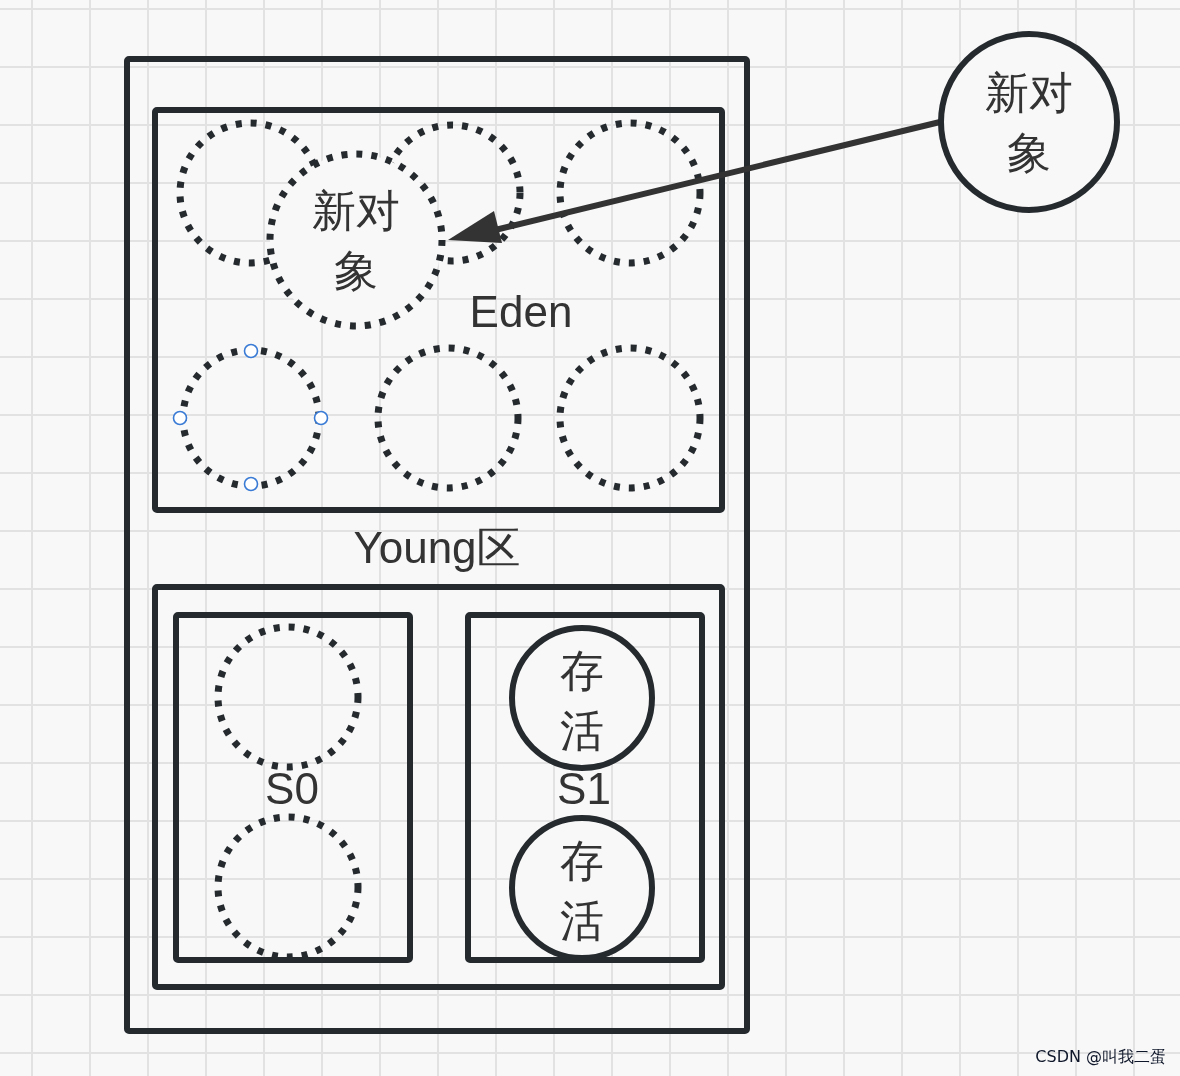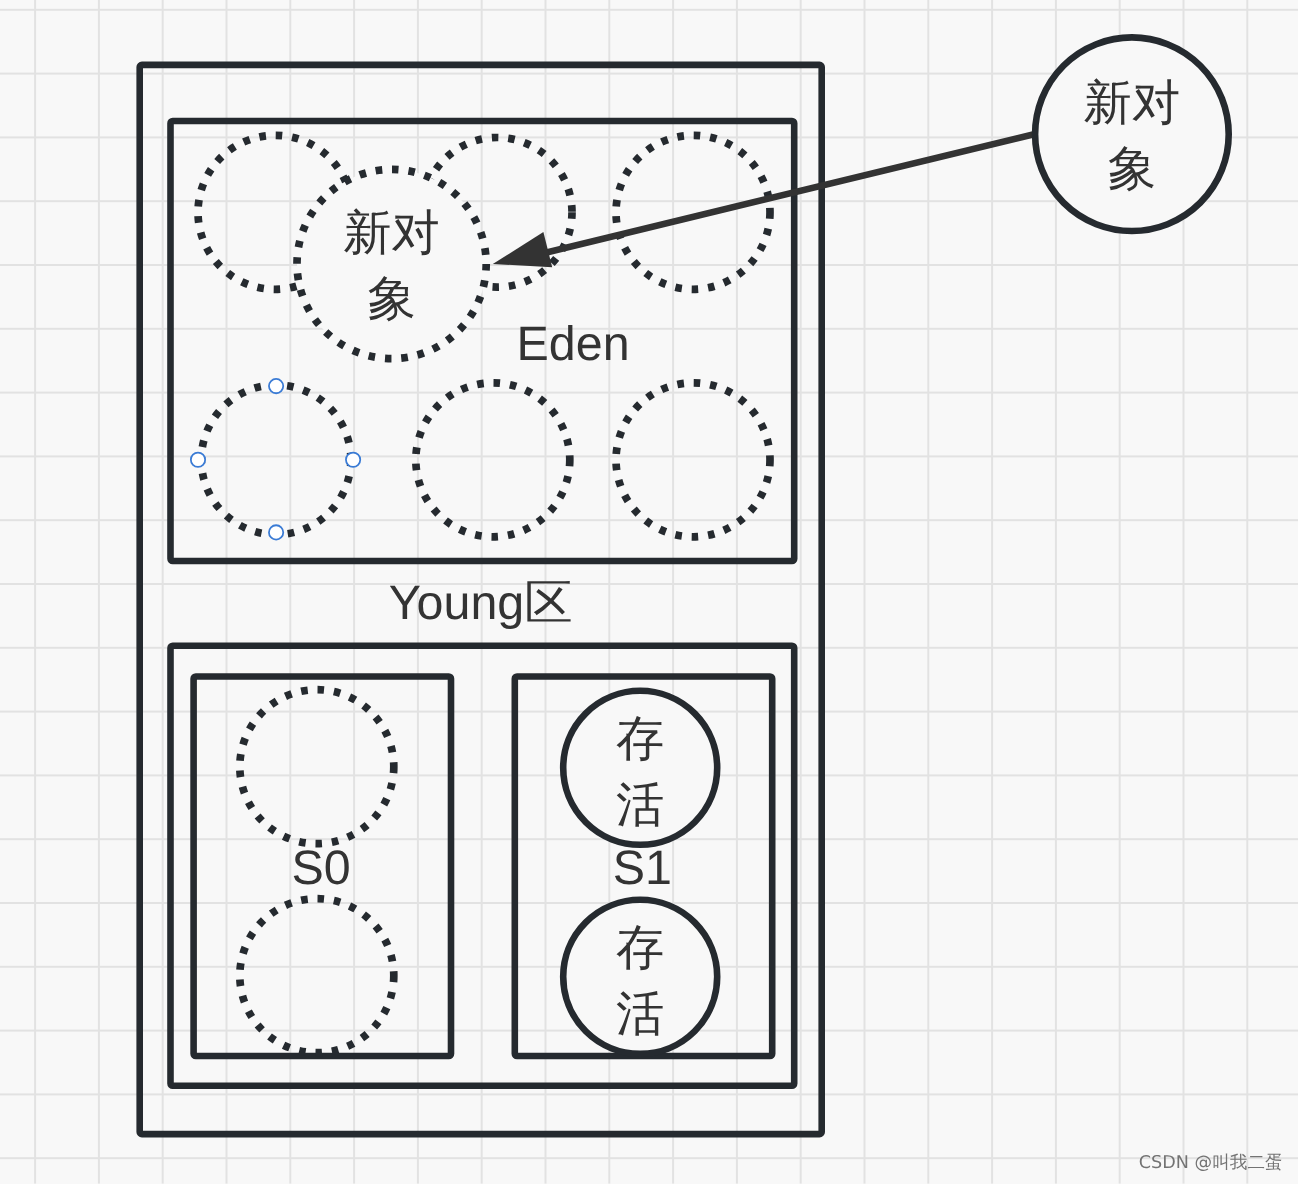--- a/index.html
+++ b/index.html
@@ -18,21 +18,21 @@
     .box { fill: none; stroke: #252a2f; stroke-width: 6; stroke-linejoin: round; }
     .dash { fill: none; stroke: #252a2f; stroke-width: 7; stroke-dasharray: 6 9; }
     .solid-circle { fill: #f8f8f8; stroke: #252a2f; stroke-width: 6; }
     .cjk { fill: #333; font-family: "DejaVu Sans", sans-serif; font-size: 44px; text-anchor: middle; }
     .label { fill: #333; font-family: "Liberation Sans", sans-serif; font-size: 44px; text-anchor: middle; }
     .handle { fill: #ffffff; stroke: #3a7bd5; stroke-width: 1.6; }
     .arrow-line { stroke: #333; stroke-width: 6; }
     .arrow-head { fill: #333; }
     .watermark {
       position: absolute; right: 14px; bottom: 8px;
-      font-size: 16px; color: #737373;
+      font-size: 16px; color: #0f172a;
       font-family: "DejaVu Sans", sans-serif;
     }
   </style>
 </head>
 <body>
 
 <svg class="canvas" width="1180" height="1076" viewBox="0 0 1180 1076">
 
   <rect class="box" x="127" y="59" width="620" height="972" rx="2"></rect>
 

